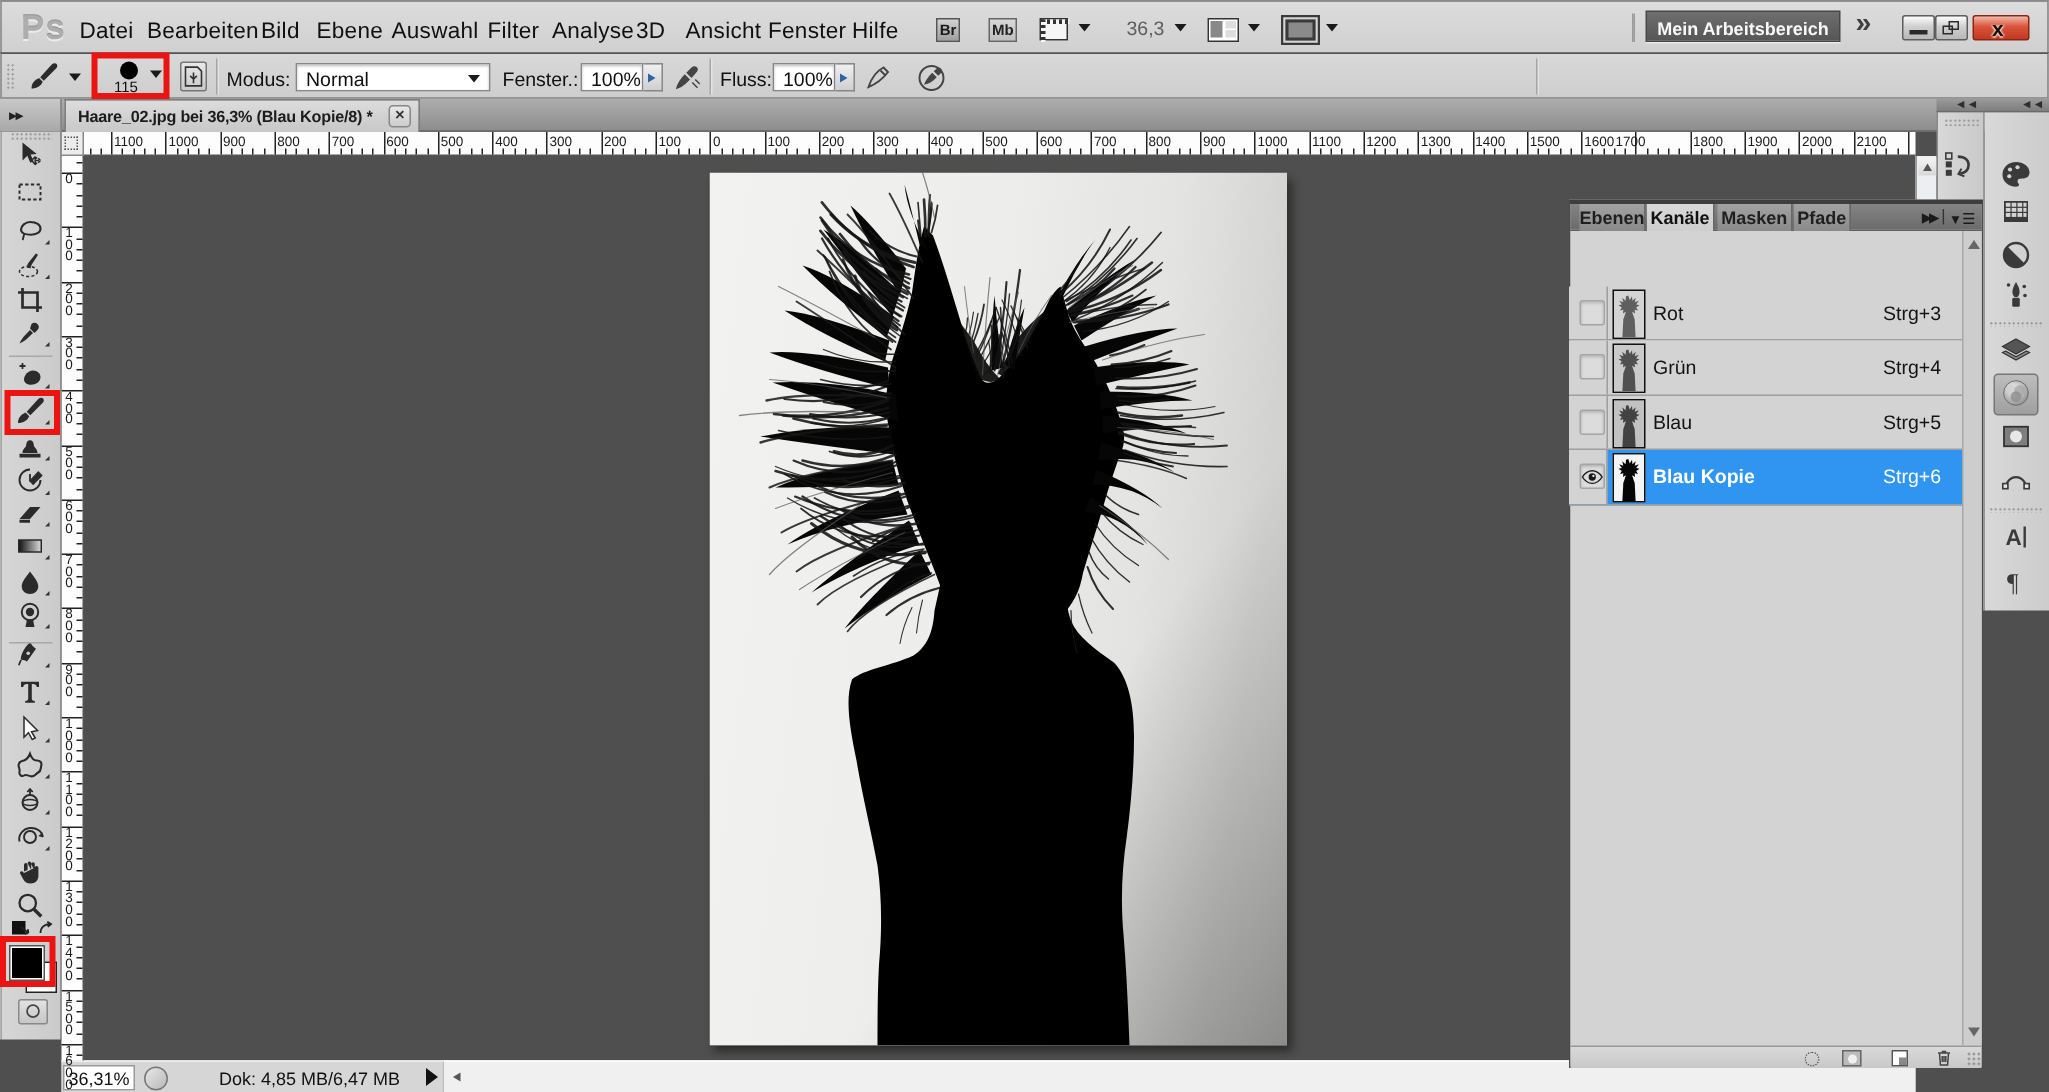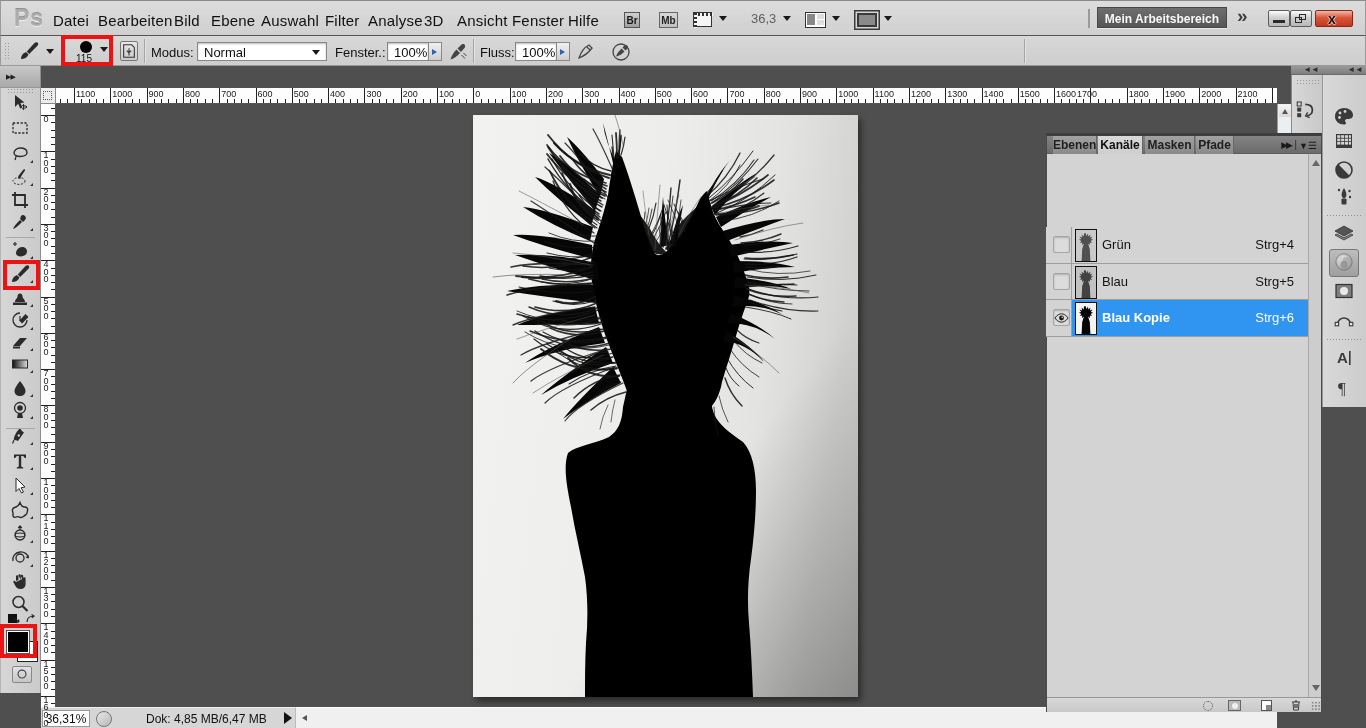--- a/index.html
+++ b/index.html
@@ -820,20 +820,23 @@
 <div class="abs" style="left:610px;top:6px;width:20px;height:20px">
         <svg viewBox="0 0 20 20">
           <circle cx="10" cy="10" r="8" fill="none" stroke="#444" stroke-width="1.3"></circle>
           <path d="M5,14.5 C6,11.5 8,9 10.5,6.5 L13.5,9.5 C11,12 8.5,14 5,14.5 Z" fill="#444"></path>
           <path d="M11.5,5.5 L14.5,8.5 L16.5,6.5 C17.3,5.5 17,4.2 16,3.5 C15,2.8 14,3 13.2,3.8 Z" fill="#444"></path>
         </svg>
       </div>
 <div class="vsep" style="left:1023px"></div>
 </div>
 
+<div id="tabstrip">
+<div id="doctab">Haare_02.jpg bei 36,3% (Blau Kopie/8) *<div id="tabx">×</div></div>
+</div>
 <div class="dockhdr" style="left:1291px;width:31px">◄◄</div>
 <div class="dockhdr" style="left:1322px;width:44px">◄◄</div>
 
 <div id="toolcol">
 <div class="abs" style="left:6px;top:22px;width:28px;height:6px;background-image:radial-gradient(circle,#9a9a9a 30%,transparent 32%);background-size:3px 3px"></div>
 </div>
 <div id="toolhdr">
       <span style="position:absolute;left:6px;top:7px;font-size:7px;color:#222;letter-spacing:-1px">▶▶</span>
     </div>
 <div class="tool" style="left:9px;top:93px"><svg viewBox="0 0 22 22">
@@ -1069,20 +1072,31 @@
         <div class="chtab active" style="left:51px;width:45px">Kanäle</div>
         <div class="chtab" style="left:98px;width:50px">Masken</div>
         <div class="chtab" style="left:149px;width:38px">Pfade</div>
 <div class="abs" style="right:30px;top:4px;color:#1a1a1a;font-size:9px;letter-spacing:-2px">▶▶</div>
 <div class="abs" style="right:24px;top:2px;color:#333;font-size:11px">|</div>
 <div class="abs" style="right:4px;top:4px;color:#1a1a1a;font-size:9px">▼<span style="font-size:10px">☰</span></div>
 </div>
 <div id="chlist"></div>
 </div>
 <div id="chpanelrows" class="abs" style="left:1046px;top:0;width:276px;height:728px;pointer-events:none">
+      <div class="chrow" style="top:190.6px;height:36.6px">
+<div class="eyewell"></div>
+        <div class="divline"></div>
+        <div class="chthumb"><svg width="20" height="31" viewBox="0 0 20 31">
+            <rect width="20" height="31" fill="#d4d4d4"></rect>
+<path d="M9.5,3 L10.5,6 L12,3.5 L12.3,6.5 L14.5,4.5 L13.8,7.5 L16.5,6.5 L14.8,9 L17,9.5 L14.8,11 L16,13 L13.8,12.5 L14,15 L12.2,13.8 L12.4,16 L7.6,16 L7.8,13.8 L6,15 L6.2,12.5 L4,13 L5.2,11 L3,9.5 L5.2,9 L3.5,6.5 L6.2,7.5 L5.5,4.5 L7.7,6.5 L8,3.5 Z" fill="#5f5f5f"></path>
+<path d="M7.6,15 L6.2,19 L5.6,31 L14.4,31 L13.8,19 L12.4,15 Z" fill="#5f5f5f"></path>
+          </svg></div>
+        <div class="chname">Rot</div>
+        <div class="chsc">Strg+3</div>
+      </div>
       <div class="chrow" style="top:227.2px;height:36.6px">
 <div class="eyewell"></div>
         <div class="divline"></div>
         <div class="chthumb"><svg width="20" height="31" viewBox="0 0 20 31">
             <rect width="20" height="31" fill="#cacaca"></rect>
 <path d="M9.5,3 L10.5,6 L12,3.5 L12.3,6.5 L14.5,4.5 L13.8,7.5 L16.5,6.5 L14.8,9 L17,9.5 L14.8,11 L16,13 L13.8,12.5 L14,15 L12.2,13.8 L12.4,16 L7.6,16 L7.8,13.8 L6,15 L6.2,12.5 L4,13 L5.2,11 L3,9.5 L5.2,9 L3.5,6.5 L6.2,7.5 L5.5,4.5 L7.7,6.5 L8,3.5 Z" fill="#505050"></path>
 <path d="M7.6,15 L6.2,19 L5.6,31 L14.4,31 L13.8,19 L12.4,15 Z" fill="#505050"></path>
           </svg></div>
         <div class="chname">Grün</div>
         <div class="chsc">Strg+4</div>

